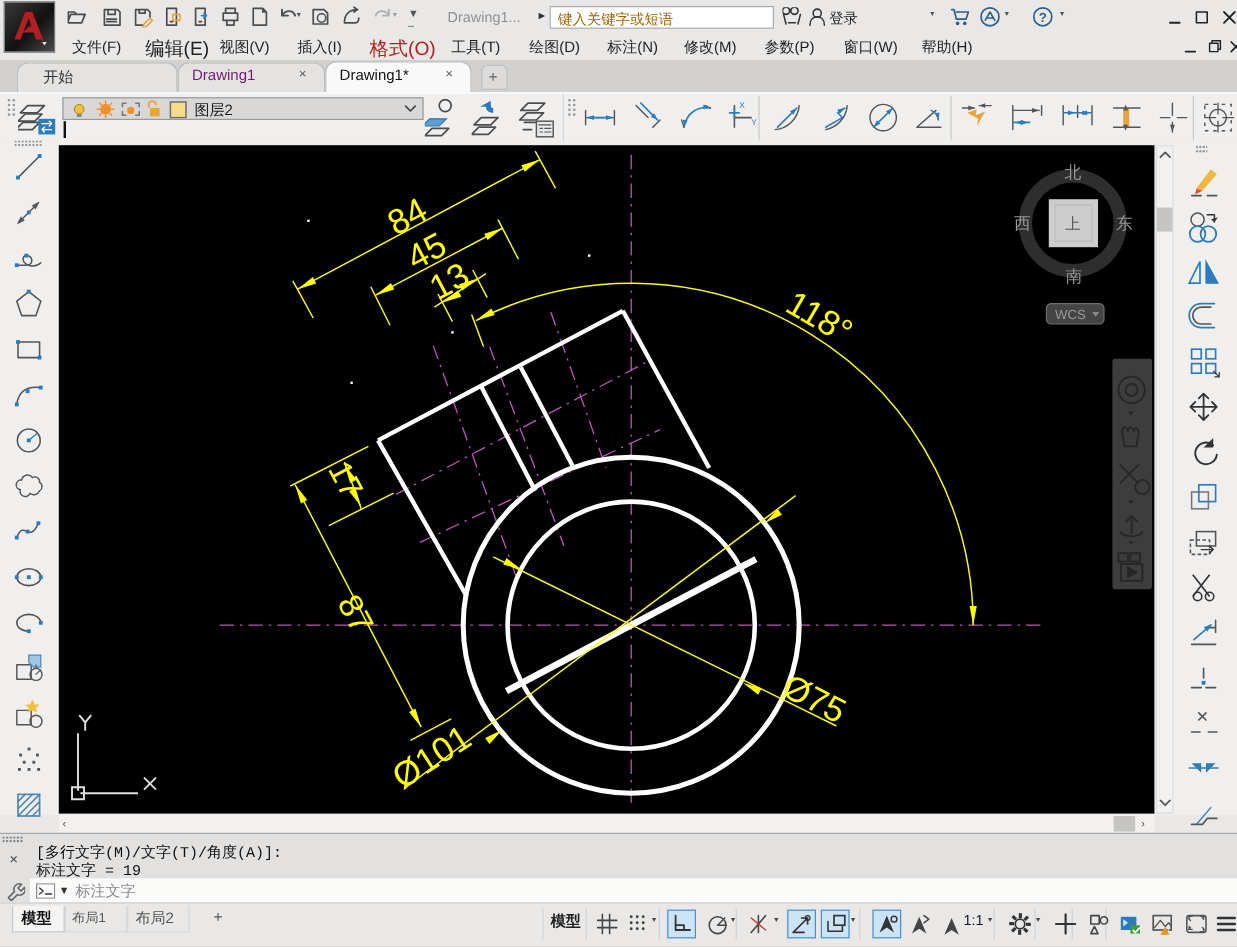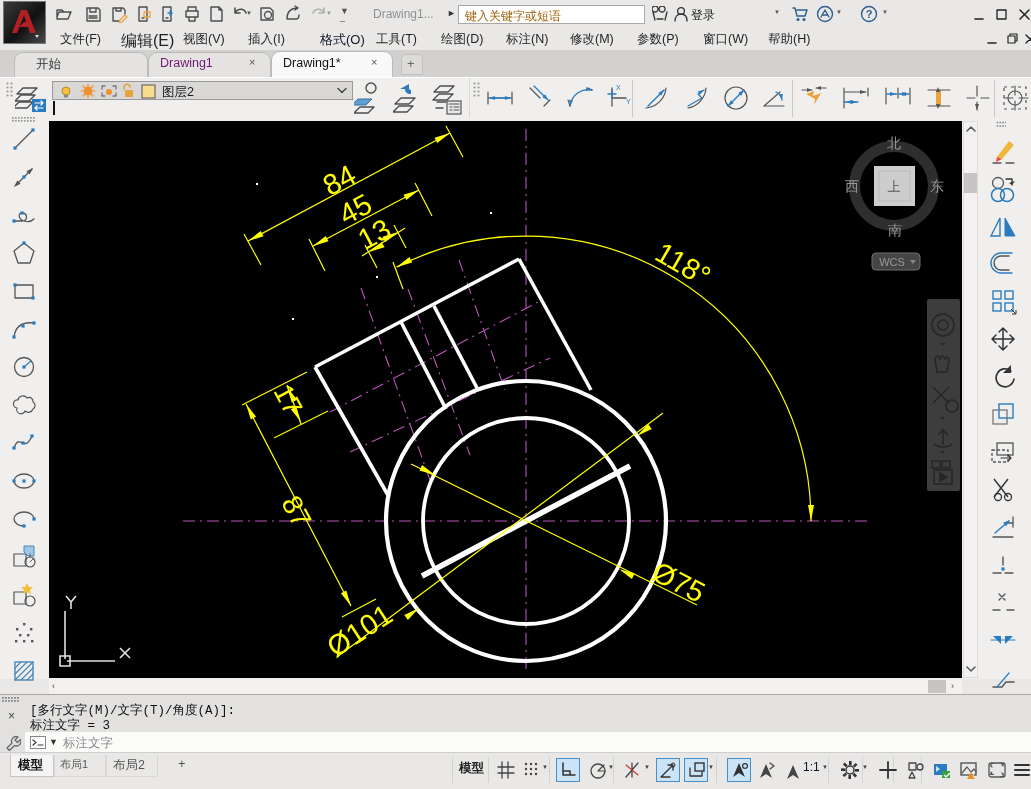--- a/index.html
+++ b/index.html
@@ -83,21 +83,21 @@
 <div class="tx" style="left:882px;top:9px;font-size:6px;color:#555">▼</div>
 <svg style="position:absolute;left:972px;top:8px" width="60" height="14" viewBox="0 0 60 14">
     <path d="M3 11 h8" stroke="#222" stroke-width="1.6" fill="none" stroke-linejoin="round" stroke-linecap="round"></path>
     <path d="M25 2 h9 v9 h-9 z" stroke="#222" stroke-width="1.3" fill="none" stroke-linejoin="round" stroke-linecap="round"></path>
     <path d="M48 2 l9 9 M57 2 l-9 9" stroke="#222" stroke-width="1.5" fill="none" stroke-linejoin="round" stroke-linecap="round"></path>
   </svg>
 <div class="tx" style="left:60px;top:31px;font-size:12.5px;color:#1f1f1f">文件(F)</div>
 <div class="tx" style="left:121px;top:31px;font-size:16px;color:#1f1f1f">编辑(E)</div>
 <div class="tx" style="left:183px;top:31px;font-size:12.5px;color:#1f1f1f">视图(V)</div>
 <div class="tx" style="left:248px;top:31px;font-size:12.5px;color:#1f1f1f">插入(I)</div>
-<div class="tx" style="left:320px;top:31px;font-size:13px;color:#0f172a">格式(O)</div>
+<div class="tx" style="left:308px;top:31px;font-size:16px;color:#b91c1c">格式(O)</div>
 <div class="tx" style="left:376px;top:31px;font-size:12.5px;color:#1f1f1f">工具(T)</div>
 <div class="tx" style="left:441px;top:31px;font-size:12.5px;color:#1f1f1f">绘图(D)</div>
 <div class="tx" style="left:506px;top:31px;font-size:12.5px;color:#1f1f1f">标注(N)</div>
 <div class="tx" style="left:570px;top:31px;font-size:12.5px;color:#1f1f1f">修改(M)</div>
 <div class="tx" style="left:637px;top:31px;font-size:12.5px;color:#1f1f1f">参数(P)</div>
 <div class="tx" style="left:703px;top:31px;font-size:12.5px;color:#1f1f1f">窗口(W)</div>
 <div class="tx" style="left:768px;top:31px;font-size:12.5px;color:#1f1f1f">帮助(H)</div>
 <svg style="position:absolute;left:986px;top:31px" width="47" height="16" viewBox="0 0 47 16">
     <path d="M2 12 h8" stroke="#222" stroke-width="1.5" fill="none" stroke-linejoin="round" stroke-linecap="round"></path>
     <path d="M22 5 h7 v7 h-7 z M24 5 v-2 h7 v7 h-2" stroke="#222" stroke-width="1.2" fill="none" stroke-linejoin="round" stroke-linecap="round"></path>
@@ -568,21 +568,21 @@
     <rect x="6" y="3" width="1.8" height="1.8" fill="#888"></rect>
     <rect x="9" y="3" width="1.8" height="1.8" fill="#888"></rect>
     <rect x="12" y="3" width="1.8" height="1.8" fill="#888"></rect>
     <rect x="15" y="3" width="1.8" height="1.8" fill="#888"></rect>
   </svg>
 <div class="tx" style="left:8px;top:709px;font-size:12px;color:#444">×</div>
 <svg style="position:absolute;left:4px;top:734px" width="17" height="17" viewBox="0 0 17 17">
     <path d="M14 3 a4.5 4.5 0 0 0 -6 6 l-5 5 l2.5 2.5 l5 -5 a4.5 4.5 0 0 0 6 -6 l-3 3 l-2.5 -2.5 z" stroke="#666" stroke-width="1.3" fill="none" stroke-linejoin="round" stroke-linecap="round"></path>
   </svg>
 <div class="tx" style="left:30px;top:702px;font-size:12.5px;color:#111;font-family:'Liberation Mono',monospace">[多行文字(M)/文字(T)/角度(A)]:</div>
-<div class="tx" style="left:30px;top:717px;font-size:12.5px;color:#111;font-family:'Liberation Mono',monospace">标注文字 = 3</div>
+<div class="tx" style="left:30px;top:717px;font-size:12.5px;color:#111;font-family:'Liberation Mono',monospace">标注文字 = 19</div>
 <div class="abs" style="left:25px;top:732px;width:1006px;height:20px;background:#fbfbfa"></div>
 <svg style="position:absolute;left:30px;top:736px" width="16" height="13" viewBox="0 0 16 13">
     <rect x="0.5" y="0.5" width="15" height="12" fill="#fff" stroke="#888"></rect>
     <path d="M3 4 l3 2.5 l-3 2.5 M8 9 h5" stroke="#333" stroke-width="1.2" fill="none" stroke-linejoin="round" stroke-linecap="round"></path>
   </svg>
 <div class="tx" style="left:49px;top:737px;font-size:9px;color:#333">▼</div>
 <div class="tx" style="left:63px;top:735px;font-size:12.5px;color:#888">标注文字</div>
 <div class="abs" style="left:0;top:752px;width:1031px;height:37px;background:#e9e8e7;border-top:1px solid #cfcfcf"></div>
 <div class="abs" style="left:10px;top:755px;width:44px;height:22px;background:#f5f4f3;border:1px solid #c6c6c6;border-top:none"></div>
 <div class="abs" style="left:54px;top:755px;width:52px;height:22px;border:1px solid #d8d8d8;border-top:none"></div>

